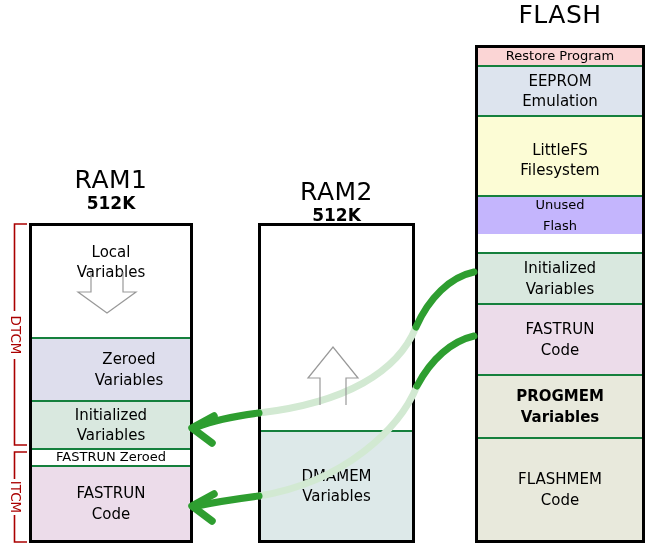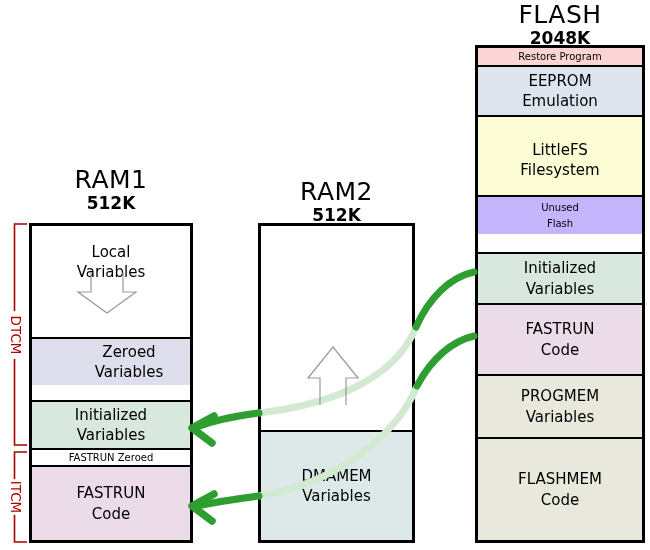--- a/index.html
+++ b/index.html
@@ -19,47 +19,47 @@
   
   .membox { position:absolute; border:3px solid #000; box-sizing:border-box; background:#fff; z-index:1; }
   .box-ram1  { left:29px;  top:223px; width:164px; height:320px; }
   .box-ram2  { left:258px; top:223px; width:157px; height:320px; }
   .box-flash { left:475px; top:45px;  width:170px; height:498px; }
 
   .sec {
     position:absolute; left:0; right:0; box-sizing:border-box;
     display:flex; align-items:center; justify-content:center;
     text-align:center; white-space:pre-line;
-    font-size:15px; line-height:1.35; border-top:2px solid #000000;
+    font-size:15px; line-height:1.35; border-top:2px solid #15803d;
   }
   .sec.first { border-top:none; }
-  .sec.small { font-size:10px; line-height:1.55; }
+  .sec.small { font-size:13px; line-height:1.55; }
 
   
   .r1-local   { top:0;     height:111px; background:#ffffff; align-items:flex-start; padding-top:16px; }
-  .r1-zeroed  { top:111px; height:48px;  background:#dedeed;padding-left:36px; }
+  .r1-zeroed  { top:111px; height:63px;  background:#dedeed;padding-left:36px; }
   .r1-init    { top:174px; height:48px;  background:#d9e8df; }
   .r1-funused { top:222px; height:17px;  background:#ffffff; }
   .r1-fcode   { top:239px; height:75px;  background:#ecdcea; }
 
   
   .r2-free    { top:0;     height:204px; background:transparent; }
   .r2-malloc  { position:absolute; left:0; right:0; bottom:2px; height:24px;
                 display:flex; align-items:center; justify-content:center;
                 font-size:16px; line-height:1; }
   .r2-dmamem  { top:204px; height:110px; background:#dde9e9; }
 
   
   .fl-restore { top:0;     height:17px;  background:#fbd5d5; }
   .fl-eeprom  { top:17px;  height:50px;  background:#dde4ee; }
   .fl-lfs     { top:67px;  height:88px;  background:#fcfcd5; }
   .fl-unused  { top:147px; height:39px;  background:#c4b5fd; }
   .fl-init    { top:204px; height:51px;  background:#d9e8df; }
   .fl-fcode   { top:255px; height:71px;  background:#ecdcea; }
-  .fl-progmem { top:326px; height:63px;  background:#e8e9dc; }
+  .fl-progmem { top:326px; height:63px;  background:#e8e9dc;font-weight:bold; }
   .fl-flashmem{ top:389px; height:103px; background:#e8e9dc; }
 
   
   .overlay { position:absolute; left:0; top:0; width:650px; height:550px; z-index:2; pointer-events:none; }
   .arrow-solid { stroke:#2e9e30; stroke-width:7; fill:none; stroke-linecap:round; }
   .arrow-light { stroke:#d2e9d2; stroke-width:7; fill:none; stroke-linecap:butt; }
   .arrow-head  { stroke:#2e9e30; stroke-width:7.5; fill:none; stroke-linecap:round; stroke-linejoin:round; }
   .hollow-arrow{ stroke:#999; stroke-width:1.2; fill:none; }
   .bracket     { stroke:#aa0000; stroke-width:1.6; fill:none; }
   .bracket-txt { fill:#aa0000; font-size:13.5px; font-family:"DejaVu Sans","Liberation Sans",sans-serif; }
@@ -72,21 +72,20 @@
   <div class="col-head head-ram1">
     <div class="t">RAM1</div>
     <div class="s">512K</div>
   </div>
   <div class="col-head head-ram2">
     <div class="t">RAM2</div>
     <div class="s">512K</div>
   </div>
   <div class="col-head head-flash">
     <div class="t">FLASH</div>
-    <div class="s">2048K</div>
   </div>
 
   <div class="membox box-ram1">
     <div class="sec first r1-local">Local
 Variables</div>
     <div class="sec r1-zeroed">Zeroed
 Variables</div>
     <div class="sec r1-init">Initialized
 Variables</div>
     <div class="sec small r1-funused">FASTRUN Zeroed</div>

